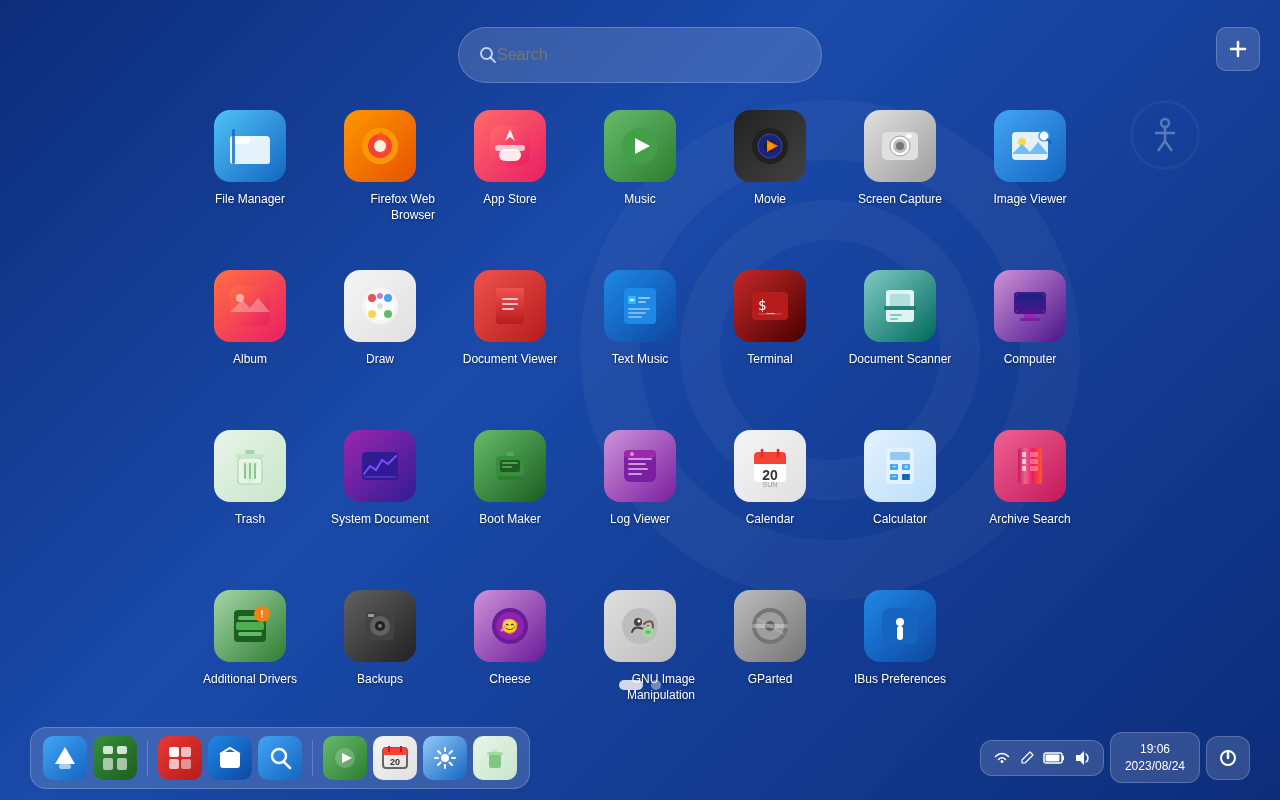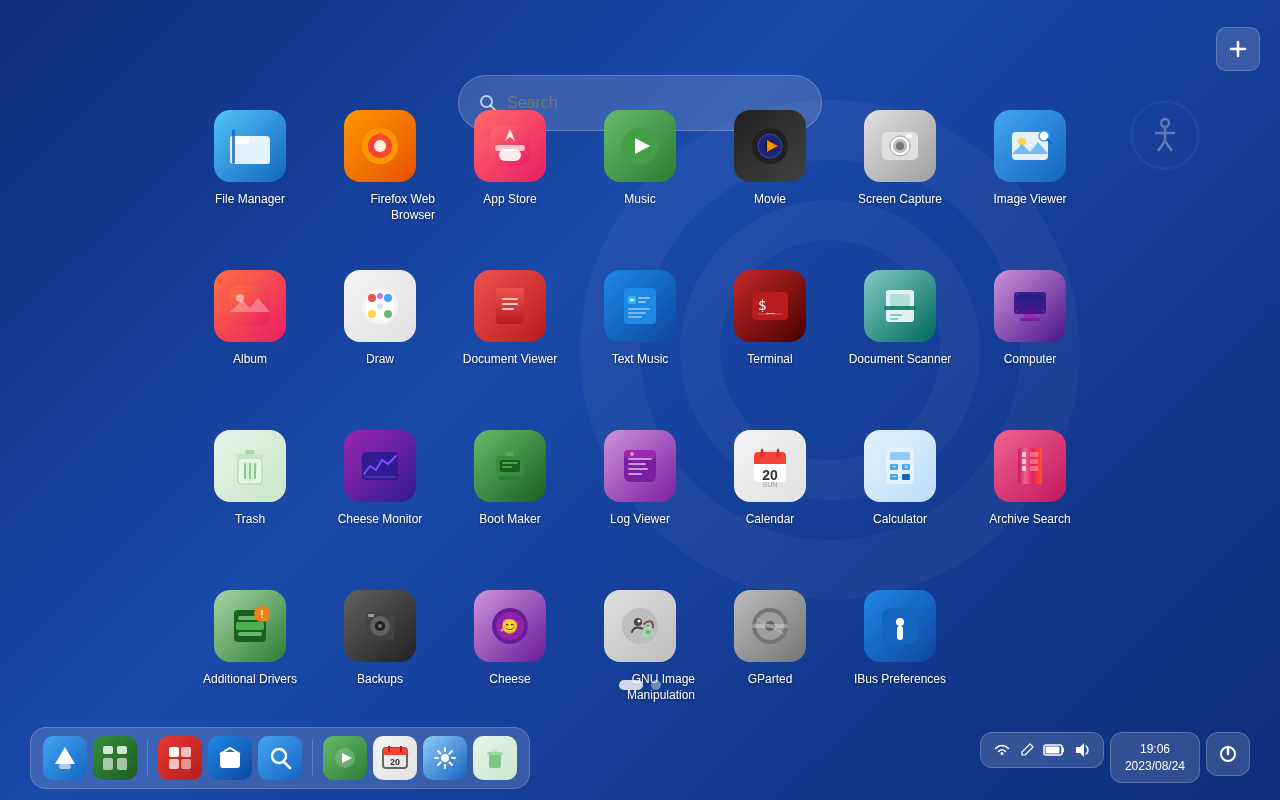--- a/index.html
+++ b/index.html
@@ -41,23 +41,21 @@
       top: 27px;
       left: 50%;
       transform: translateX(-50%);
       width: 364px;
       height: 56px;
       background: rgba(255,255,255,0.15);
       border-radius: 28px;
       display: flex;
       align-items: center;
       padding: 0 20px;
-      gap: 10px;
       border: 1px solid rgba(255,255,255,0.2);
-      margin-top: 48px;
     }
     .search-bar input {
       background: transparent;
       border: none;
       outline: none;
       color: rgba(255,255,255,0.7);
       font-size: 16px;
       width: 100%;
     }
     .search-icon-svg {
@@ -235,21 +233,21 @@
     .tb-apps { background: linear-gradient(135deg, #e53935, #b71c1c); border-radius: 10px; }
     .tb-blue { background: linear-gradient(135deg, #1e88e5, #0d47a1); border-radius: 10px; }
     .tb-finder { background: linear-gradient(135deg, #42a5f5, #1565c0); border-radius: 10px; }
     .tb-music { background: linear-gradient(135deg, #66bb6a, #2e7d32); border-radius: 10px; }
     .tb-calendar-d { background: linear-gradient(135deg, #f5f5f5, #e0e0e0); color: #333; border-radius: 10px; }
     .tb-settings { background: linear-gradient(135deg, #90caf9, #1565c0); border-radius: 10px; }
     .tb-trash { background: linear-gradient(135deg, #e8f5e9, #c8e6c9); color: #333; border-radius: 10px; }
 
     .taskbar-right {
       display: flex;
-      align-items: flex-start;
+      align-items: center;
       gap: 6px;
     }
 
     .sys-tray {
       display: flex;
       align-items: center;
       background: rgba(255,255,255,0.15);
       border-radius: 12px;
       padding: 8px 12px;
       gap: 8px;
@@ -530,21 +528,21 @@
       <span class="app-label">Trash</span>
     </div>
     <div class="app-item">
       <div class="app-icon icon-system-monitor">
       <svg width="44" height="44" viewBox="0 0 44 44">
         <rect x="4" y="8" width="36" height="28" rx="4" fill="#311b92"></rect>
         <polyline points="6,30 12,22 18,26 24,16 30,20 38,12" fill="none" stroke="#7c4dff" stroke-width="2" stroke-linecap="round"></polyline>
         <rect x="6" y="32" width="32" height="2" rx="1" fill="#7c4dff" opacity="0.4"></rect>
       </svg>
     </div>
-      <span class="app-label">Cheese Monitor</span>
+      <span class="app-label">System Document</span>
     </div>
     <div class="app-item">
       <div class="app-icon icon-boot-maker">
       <svg width="44" height="44" viewBox="0 0 44 44">
         <rect x="8" y="12" width="28" height="20" rx="3" fill="#388e3c"></rect>
         <rect x="12" y="16" width="20" height="12" rx="2" fill="#1b5e20"></rect>
         <rect x="10" y="32" width="24" height="4" rx="2" fill="#2e7d32"></rect>
         <rect x="18" y="8" width="8" height="4" rx="2" fill="#4caf50"></rect>
         <rect x="14" y="18" width="16" height="2" rx="1" fill="#66bb6a" opacity="0.7"></rect>
         <rect x="14" y="22" width="10" height="2" rx="1" fill="#66bb6a" opacity="0.7"></rect>

